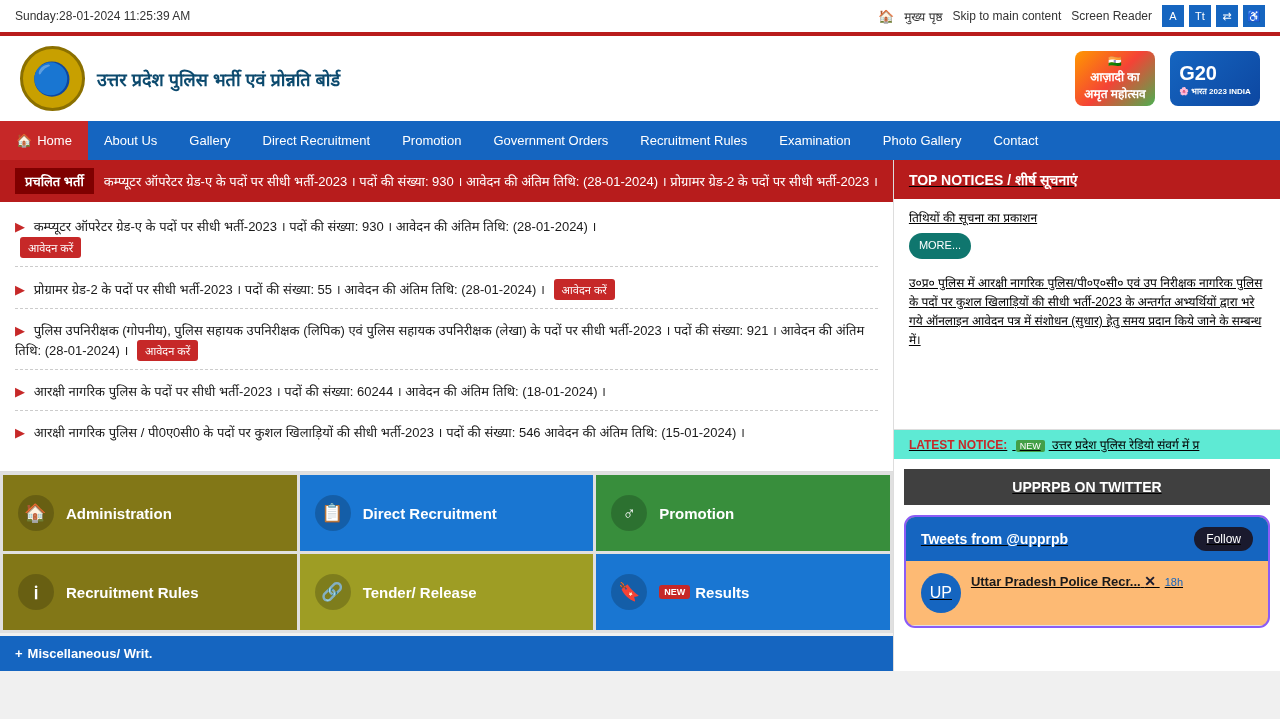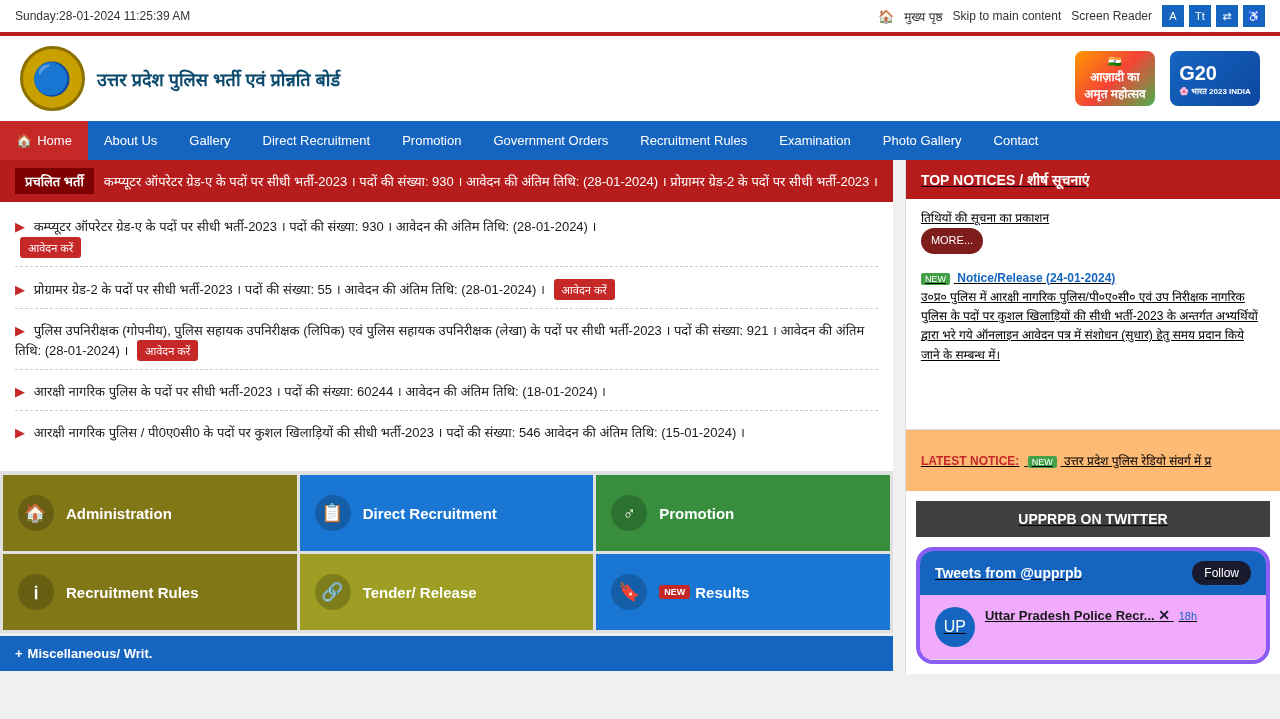--- a/index.html
+++ b/index.html
@@ -103,21 +103,21 @@
       text-decoration: none;
       display: flex;
       align-items: center;
     }
     .nav-item.active { background: #c62828; }
     .nav-home { display: flex; align-items: center; gap: 5px; }
 
     
     .main-content {
       display: flex;
-      gap: 12px;
+      gap: 0;
     }
     .left-section { flex: 1; }
     .right-section { width: 500px; background: #fff; border-left: 1px solid #ddd; text-decoration: underline; }
 
     
     .notice-bar {
       background: #b71c1c;
       color: #fff;
       padding: 8px 15px;
       display: flex;
@@ -187,41 +187,42 @@
       line-height: 1.6;
     }
     .notice-entry { margin-bottom: 15px; }
     .notice-date {
       color: #1565c0;
       font-weight: bold;
       font-size: 12px;
     }
     .more-btn {
       display: inline-block;
-      background: #7f1d1d;
+      background: #0f766e;
       color: white;
       padding: 4px 10px;
       border-radius: 15px;
       font-size: 11px;
       cursor: pointer;
       text-decoration: none;
+      margin-top: 5px;
     }
     .new-badge {
       background: #43a047;
       color: white;
       font-size: 9px;
       padding: 1px 4px;
       border-radius: 2px;
       margin-right: 4px;
     }
 
     
     .latest-notice-bar {
-      background: #fdba74;
-      padding: 22px 15px;
+      background: #5eead4;
+      padding: 6px 15px;
       border-top: 1px solid #ddd;
       font-size: 12px;
       white-space: nowrap;
       overflow: hidden;
       text-overflow: ellipsis;
     }
     .latest-notice-label {
       color: #c62828;
       font-weight: bold;
       margin-right: 5px;
@@ -280,23 +281,23 @@
     .twitter-header {
       background: #404040;
       color: #fff;
       text-align: center;
       padding: 10px;
       font-weight: bold;
       font-size: 14px;
       margin-bottom: 10px;
     }
     .twitter-widget {
-      background: #f0abfc;
-      border: 4px solid #8b5cf6;
-      border-radius: 17px;
+      background: #fdba74;
+      border: 2px solid #8b5cf6;
+      border-radius: 11px;
       overflow: hidden;
     }
     .twitter-widget-header {
       background: #1565c0;
       color: white;
       padding: 10px 15px;
       display: flex;
       justify-content: space-between;
       align-items: center;
       font-size: 14px;
@@ -475,24 +476,20 @@
   <div class="right-section">
 
     <div class="notices-header">TOP NOTICES / शीर्ष सूचनाएं</div>
 
     <div class="notices-content">
       <div class="notice-entry">
         <div>तिथियों की सूचना का प्रकाशन</div>
         <a class="more-btn">MORE...</a>
       </div>
       <div class="notice-entry">
-        <div>
-          <span class="new-badge">NEW</span>
-          <span class="notice-date">Notice/Release (24-01-2024)</span>
-        </div>
         <div>उ०प्र० पुलिस में आरक्षी नागरिक पुलिस/पी०ए०सी० एवं उप निरीक्षक नागरिक पुलिस के पदों पर कुशल खिलाड़ियों की सीधी भर्ती-2023 के अन्तर्गत अभ्यर्थियों द्वारा भरे गये ऑनलाइन आवेदन पत्र में संशोधन (सुधार) हेतु समय प्रदान किये जाने के सम्बन्ध में।</div>
       </div>
     </div>
 
     <div class="latest-notice-bar">
       <span class="latest-notice-label">LATEST NOTICE:</span>
       <span class="new-badge">NEW</span>
       <span>उत्तर प्रदेश पुलिस रेडियो संवर्ग में प्र</span>
     </div>
 

